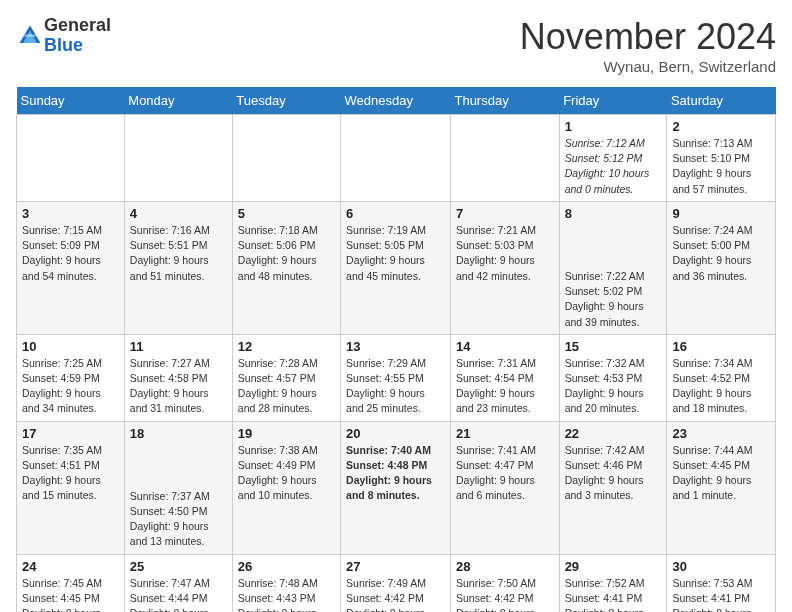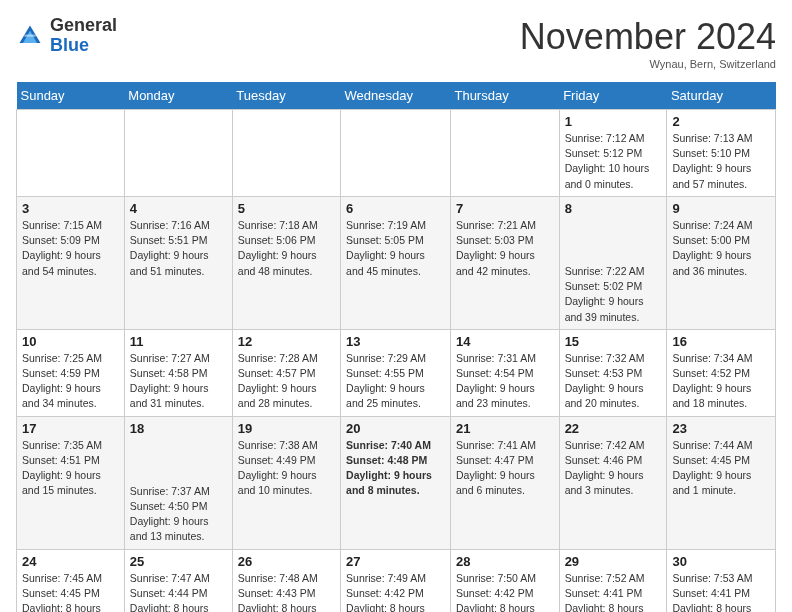--- a/index.html
+++ b/index.html
@@ -12,21 +12,21 @@
     }
     .header {
       display: flex;
       justify-content: space-between;
       align-items: flex-start;
       margin-bottom: 12px;
     }
     .logo {
       display: flex;
       align-items: center;
-      gap: 6px;
+      gap: 0;
     }
     .logo-text {
       font-size: 18px;
       font-weight: bold;
       line-height: 1.1;
     }
     .logo-text span.general { color: #333; }
     .logo-text span.blue { color: #1a6bbf; }
     .logo-icon {
       width: 28px;
@@ -35,21 +35,21 @@
     .title-block {
       text-align: right;
     }
     .month-title {
       font-size: 36px;
       font-weight: normal;
       color: #333;
       margin-left: 39px;
     }
     .location {
-      font-size: 11px;
+      font-size: 15px;
       color: #555;
     }
     table {
       width: 100%;
       border-collapse: collapse;
       font-size: 11px;
     }
     thead tr th {
       background-color: #2979c0;
       color: #fff;
@@ -119,21 +119,21 @@
   </thead>
   <tbody id="calendar-body">
   <tr>
         <td class="empty"></td>
         <td class="empty"></td>
         <td class="empty"></td>
         <td class="empty"></td>
         <td class="empty"></td>
         <td>
           <div class="day-number">1</div>
-          <div class="day-info" style="white-space: pre-line;">Sunrise: 7:12 AM
+          <div class="day-info" style="white-space: pre-line; font-style: italic;">Sunrise: 7:12 AM
 Sunset: 5:12 PM
 Daylight: 10 hours
 and 0 minutes.</div>
         </td>
         <td>
           <div class="day-number">2</div>
           <div class="day-info" style="white-space: pre-line;">Sunrise: 7:13 AM
 Sunset: 5:10 PM
 Daylight: 9 hours
 and 57 minutes.</div>

